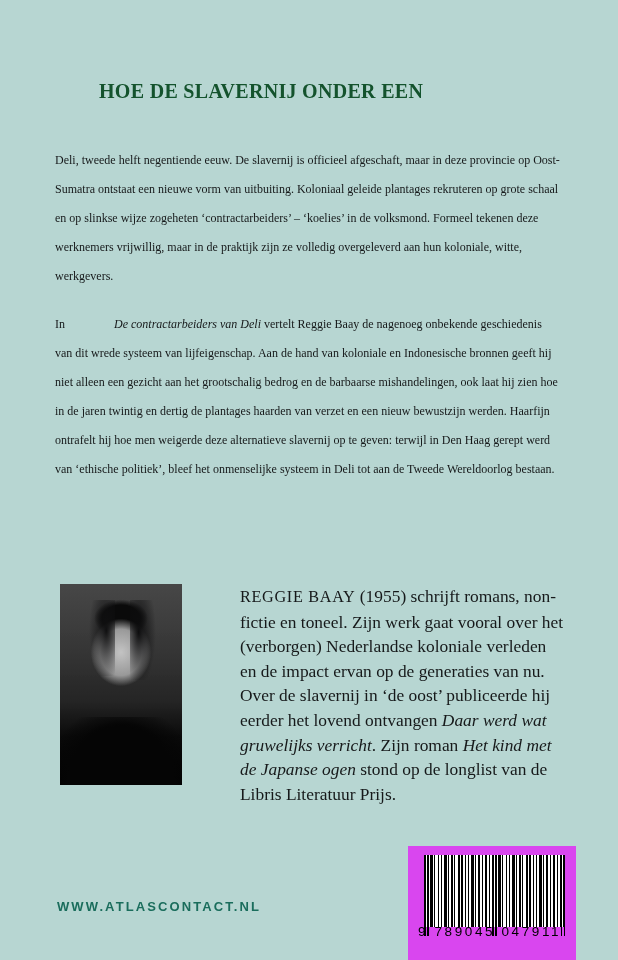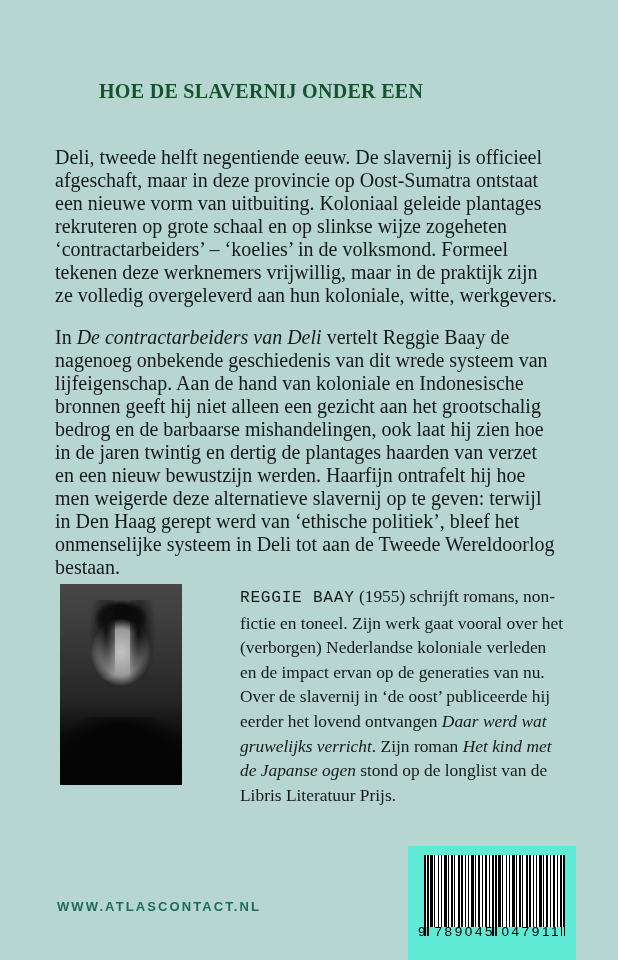--- a/index.html
+++ b/index.html
@@ -42,29 +42,29 @@
   }
 
   
   .body-copy {
     position: absolute;
     left: 55px;
     top: 146px;
     width: 505px;
     color: #16191a;
     font-family: "Liberation Serif", serif;
-    font-size: 20px;
-    line-height: 23px;
+    font-size: 12px;
+    line-height: 29px;
   }
   .body-copy p {
     margin: 0 0 19px 0;
     text-align: left;
   }
   .body-copy p:last-child { margin-bottom: 0; }
-  .body-copy i { font-style: italic; }
+  .body-copy i { font-style: italic; margin-left: 46px; }
 
   
   .author-block {
     position: absolute;
     left: 60px;
     top: 584px;
     width: 505px;
     height: 210px;
   }
   .author-photo {
@@ -114,21 +114,21 @@
     position: absolute;
     left: 180px;
     top: 0;
     width: 325px;
     color: #16191a;
     font-family: "Liberation Serif", serif;
     font-size: 17.4px;
     line-height: 24.6px;
   }
   .author-bio .author-name {
-    font-family: Liberation Mono, monospace;
+    font-family: Liberation Serif, serif;
     font-size: 16.2px;
     letter-spacing: 0.7px;
     font-weight: 400;
   }
   .author-bio i { font-style: italic; }
 
   
   .site-url {
     position: absolute;
     left: 57px;
@@ -140,21 +140,21 @@
     font-weight: 700;
   }
 
   
   .barcode-box {
     position: absolute;
     left: 408px;
     top: 846px;
     width: 168px;
     height: 114px;
-    background: #5eead4;
+    background: #d946ef;
   }
   .barcode-bars {
     position: absolute;
     left: 16px;
     top: 9px;
     width: 140px;
     height: 72px;
     background-image: repeating-linear-gradient(
       to right,
       #000 0px, #000 1.6px,

